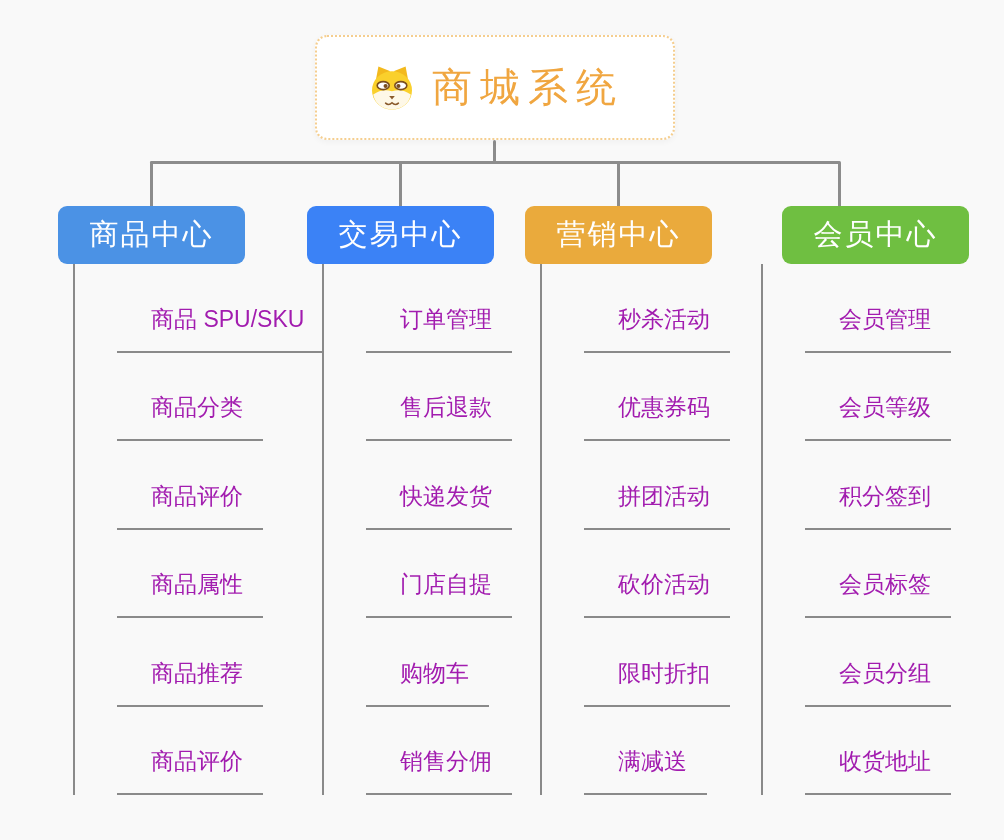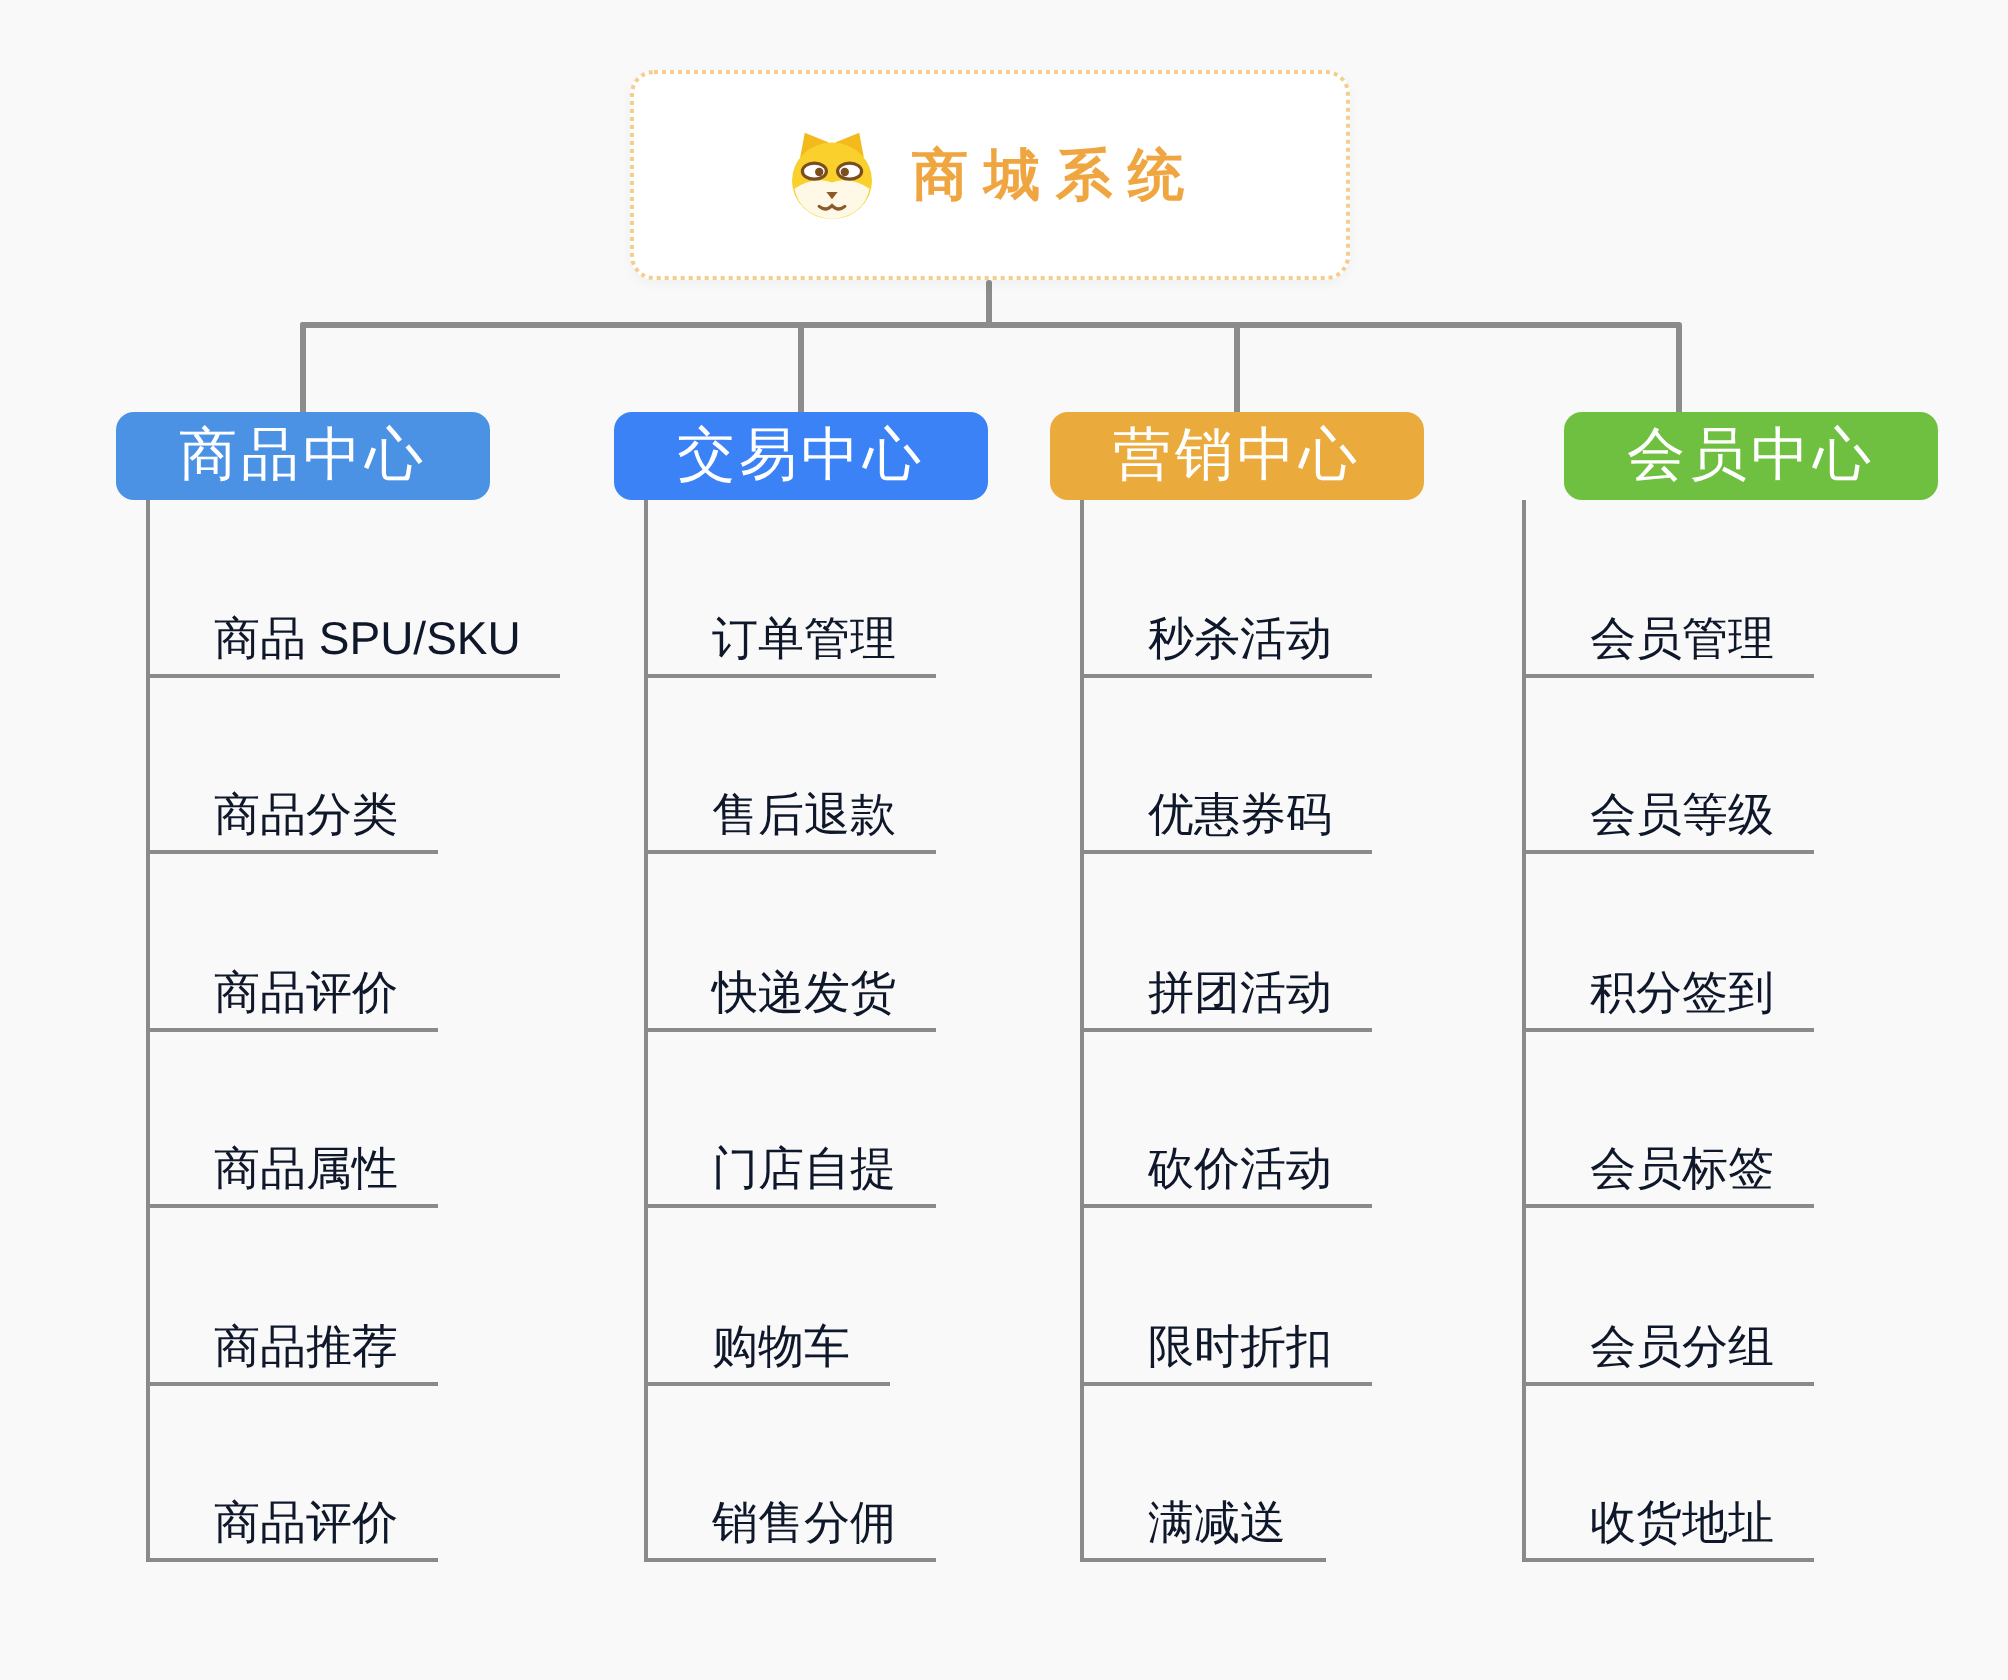--- a/index.html
+++ b/index.html
@@ -15,50 +15,51 @@
   
   .root {
     position:absolute; left:315px; top:35px; width:360px; height:105px;
     background:#FFFFFF;
     border:2px dotted #F5CE8F;
     border-radius:12px;
     display:flex; align-items:center; justify-content:center; gap:14px;
     box-shadow:0 2px 6px rgba(0,0,0,0.04);
   }
   .root-title {
-    font-size:28px; font-weight:700; letter-spacing:8px;
+    font-size:40px; font-weight:400; letter-spacing:8px;
     white-space:nowrap;
   }
 
   
   .line { position:absolute; background:#8C8C8C; border-radius:2px; }
   .line.h { height:3px; }
   .line.v { width:3px; }
 
   
   .branch { position:absolute; top:206px; width:190px; }
   .branch-header {
-    width:187px; height:44px; border-radius:9px;
+    width:187px; height:58px; border-radius:9px;
     display:flex; align-items:center; justify-content:center;
     color:#FFFFFF; font-size:29px; letter-spacing:2px;
     white-space:nowrap;
     text-align:center;
   }
   .children { position:relative; margin-left:15px; }
   .children::before {
     content:""; position:absolute; left:0; top:0; width:2px; height:100%;
     background:#8A8A8A;
   }
   .leaf {
     height:88.5px; width:fit-content;
     display:flex; align-items:flex-end;
-    padding:0 20px 2px 34px;
+    padding:0 20px 16px 34px;
     border-bottom:2px solid #8A8A8A;
-    font-size:23px; color:#0f172a;
+    font-size:23px; color:#a21caf;
     white-space:nowrap;
+    margin-left:44px;
   }
 </style>
 </head>
 <body>
 
 <div class="canvas">
 
   <div class="line v" style="left:493px; top:140px; height:24px;"></div>
   <div class="line h" style="left:150px; top:161px; width:690px;"></div>
   <div class="line v" style="left:150px; top:161px; height:46px;"></div>

